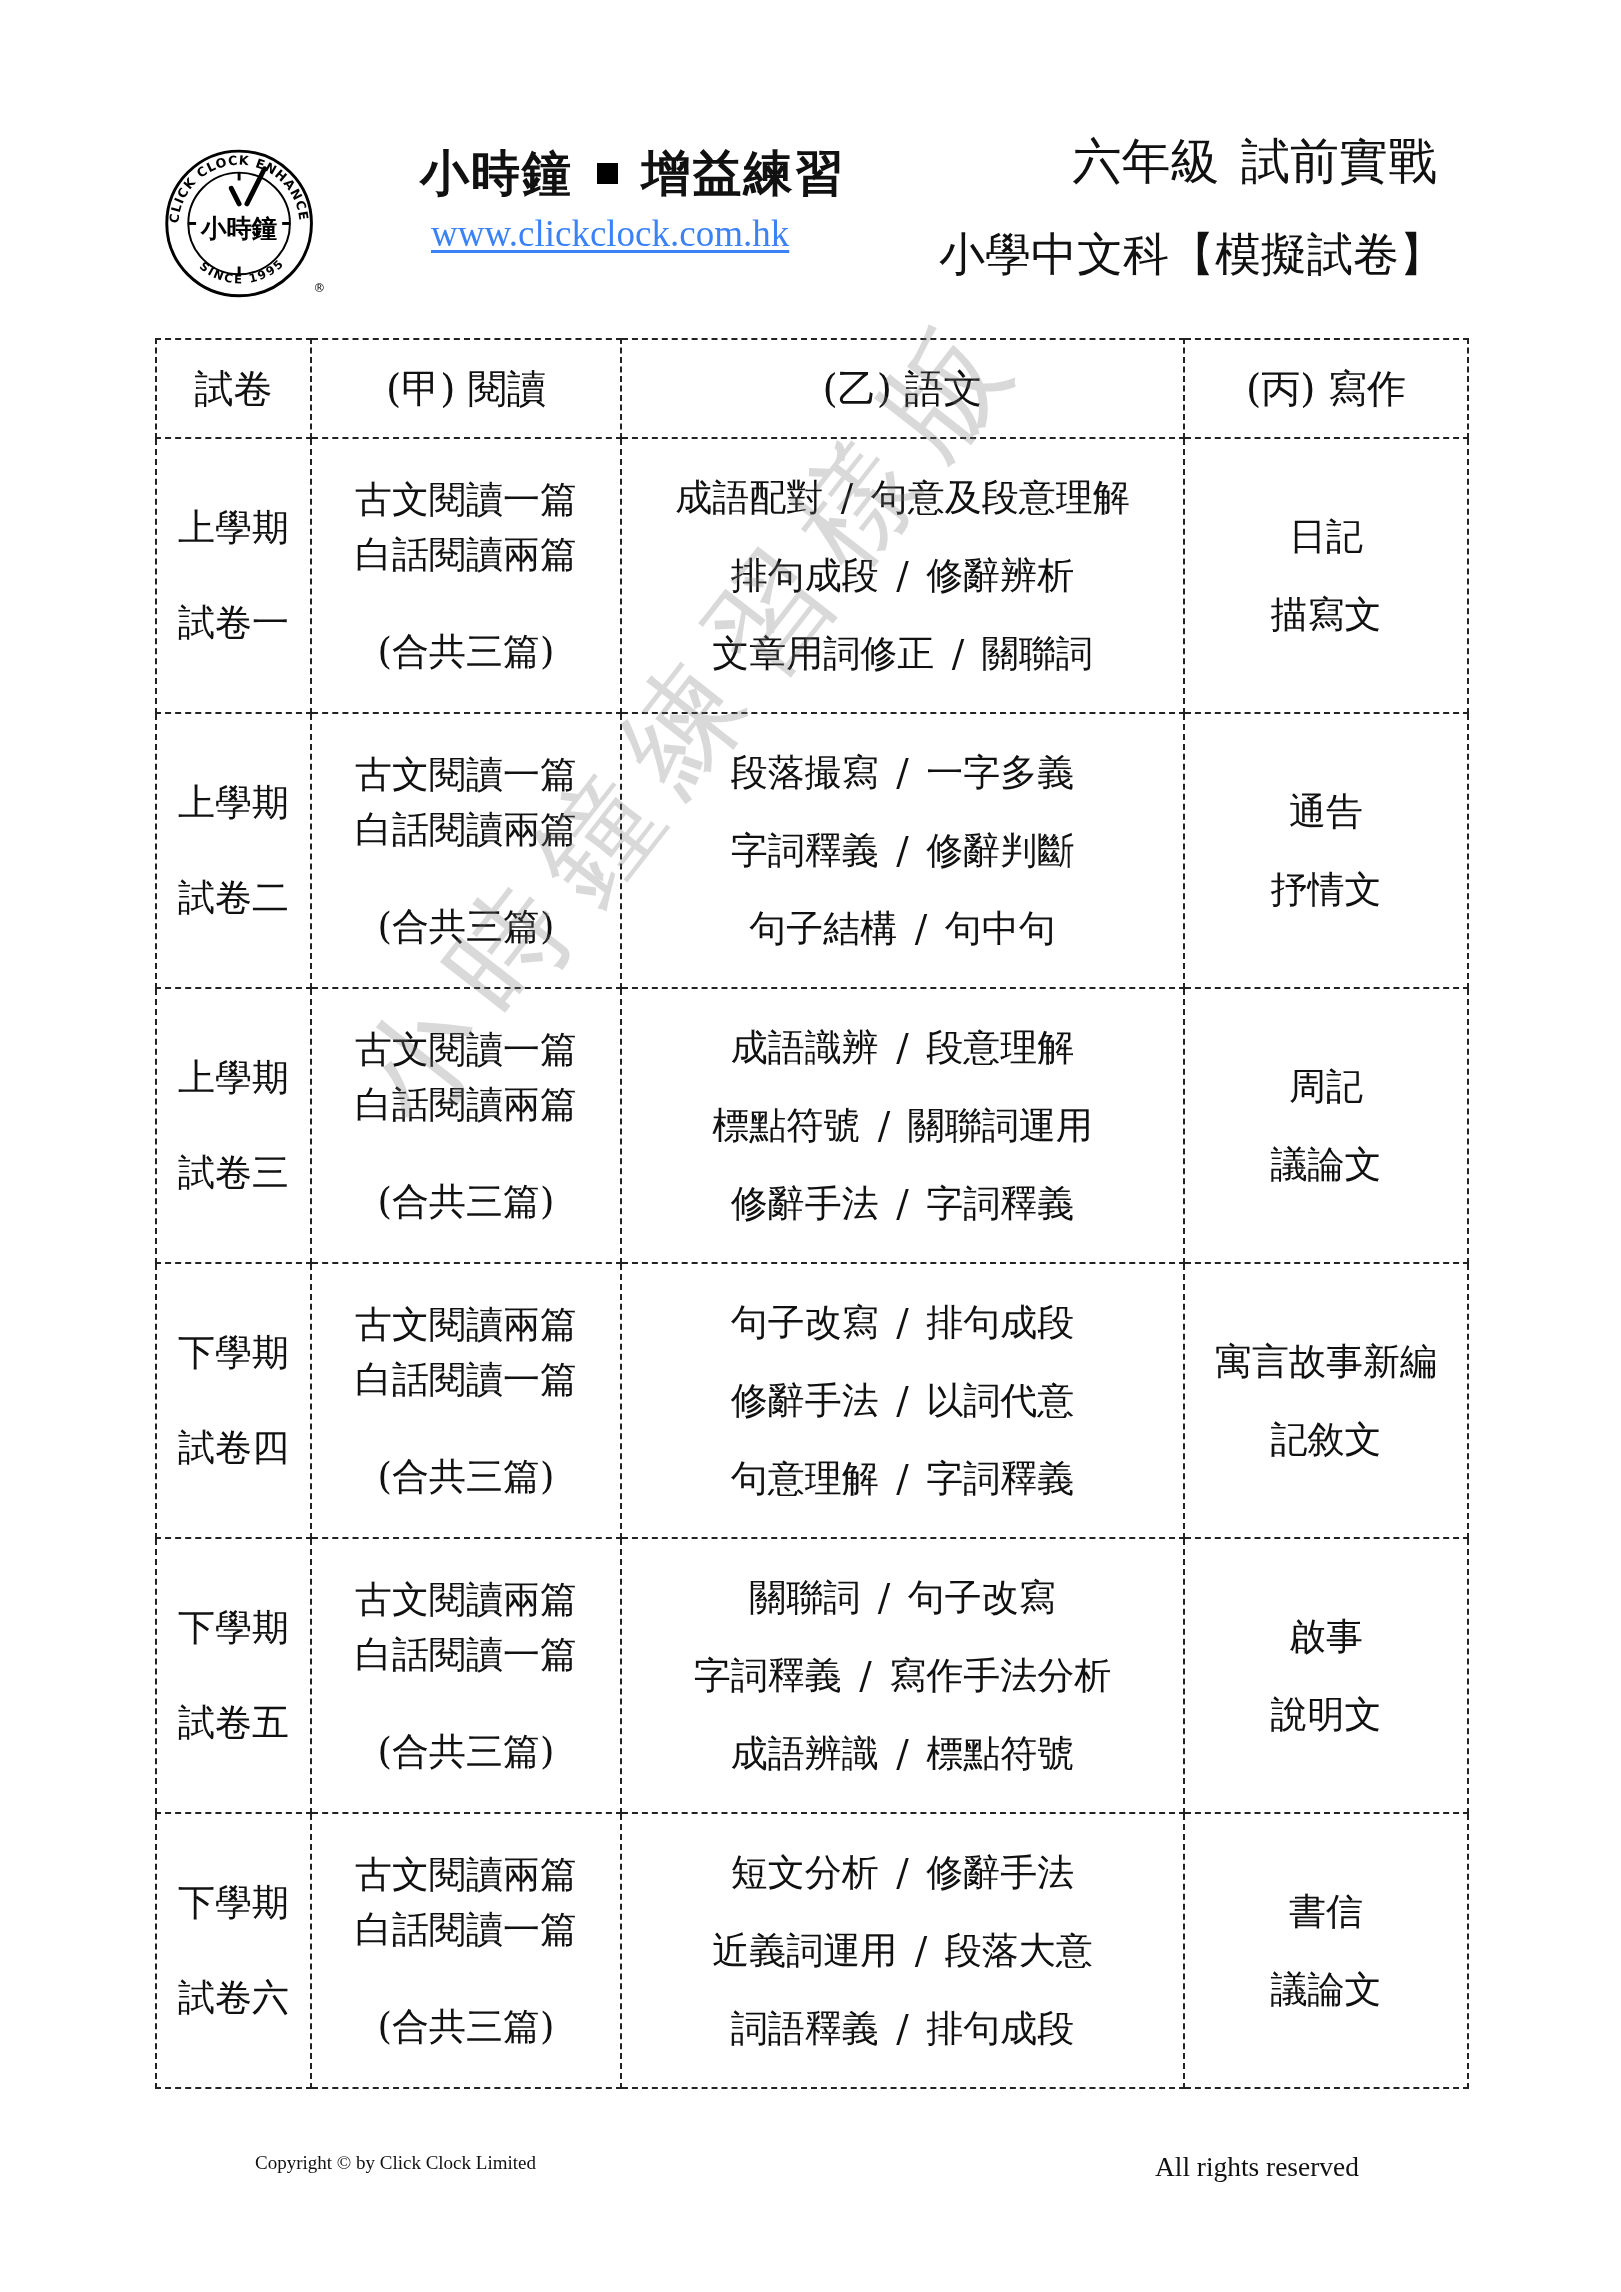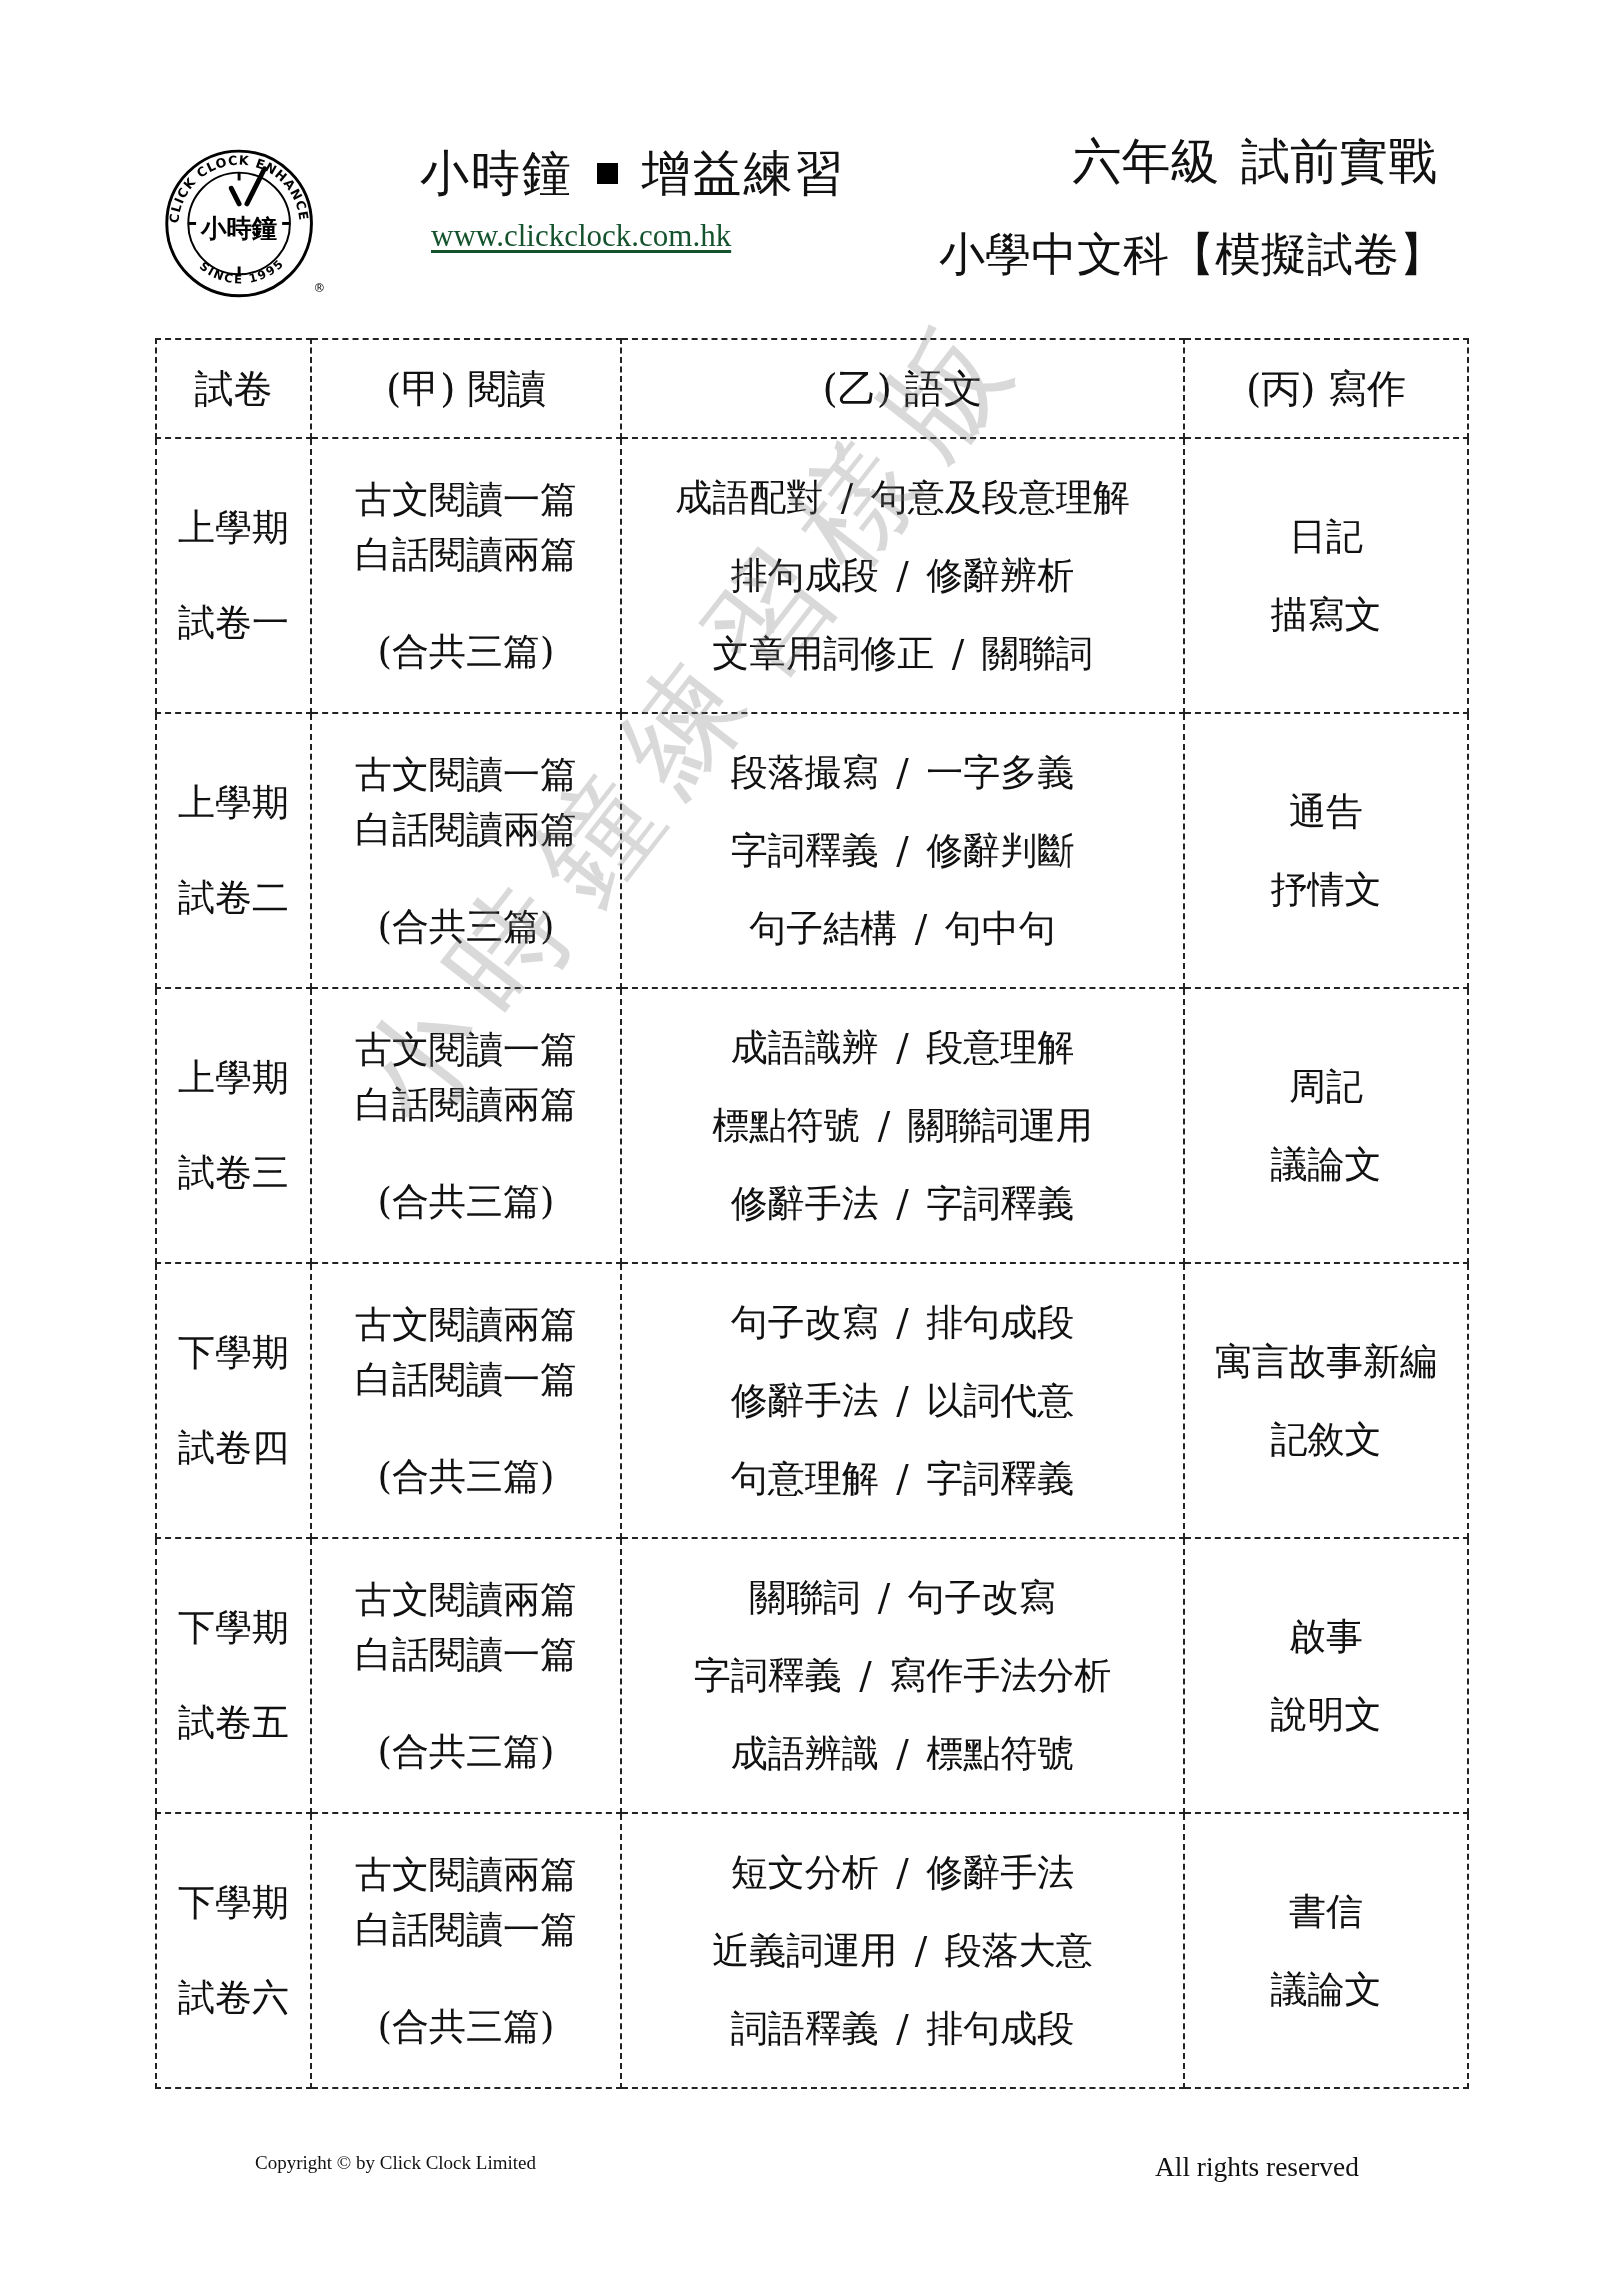--- a/index.html
+++ b/index.html
@@ -25,38 +25,38 @@
       height: 155px;
     }
     .brand-title {
       position: absolute;
       left: 420px;
       top: 149px;
       font-size: 49px;
       letter-spacing: 2px;
       white-space: nowrap;
       font-family: "DejaVu Serif", serif;
-      font-weight: normal;
+      font-weight: bold;
       line-height: 1;
     }
     .brand-title .sep {
       display: inline-block;
       width: 21.6px;
       height: 21.6px;
       background: #000;
       margin: 0 23.5px 7.8px 23.5px;
       vertical-align: middle;
     }
     .brand-url {
       position: absolute;
       left: 431px;
-      top: 218px;
+      top: 212px;
       font-family: "Liberation Serif", serif;
-      font-size: 31px;
-      color: #14532d;
+      font-size: 37px;
+      color: #3b82f6;
       text-decoration: underline;
       text-decoration-thickness: 2.9px;
       text-underline-offset: 3.9px;
       white-space: nowrap;
     }
     .grade-line {
       position: absolute;
       right: 184px;
       top: 137px;
       font-size: 49px;

